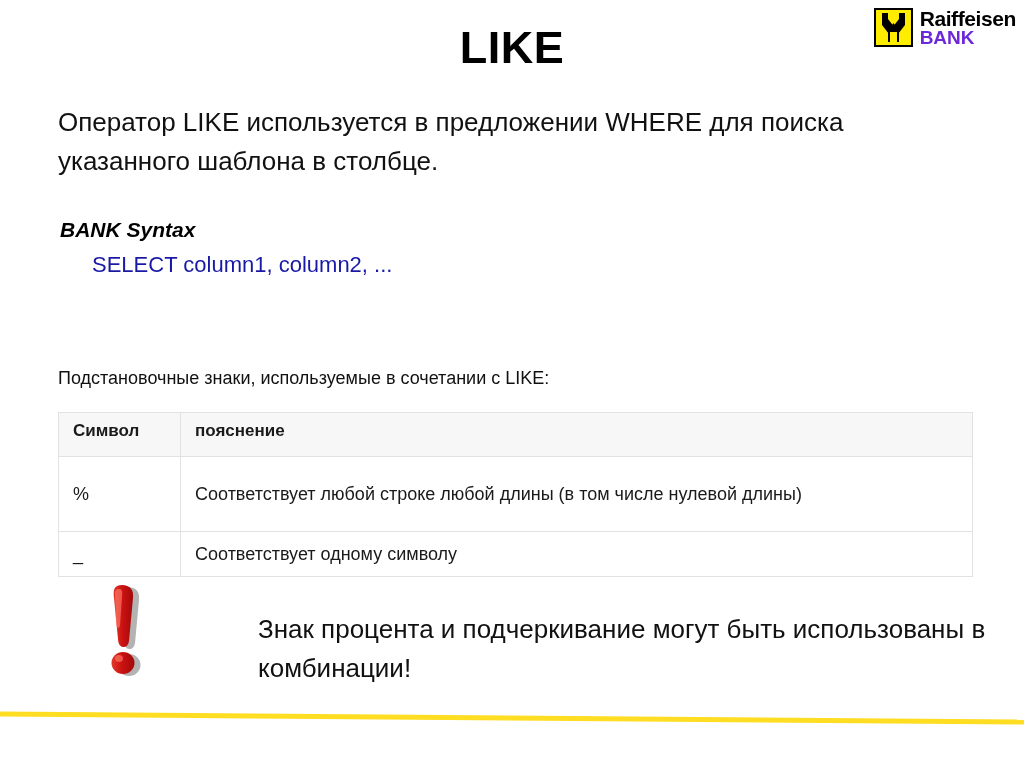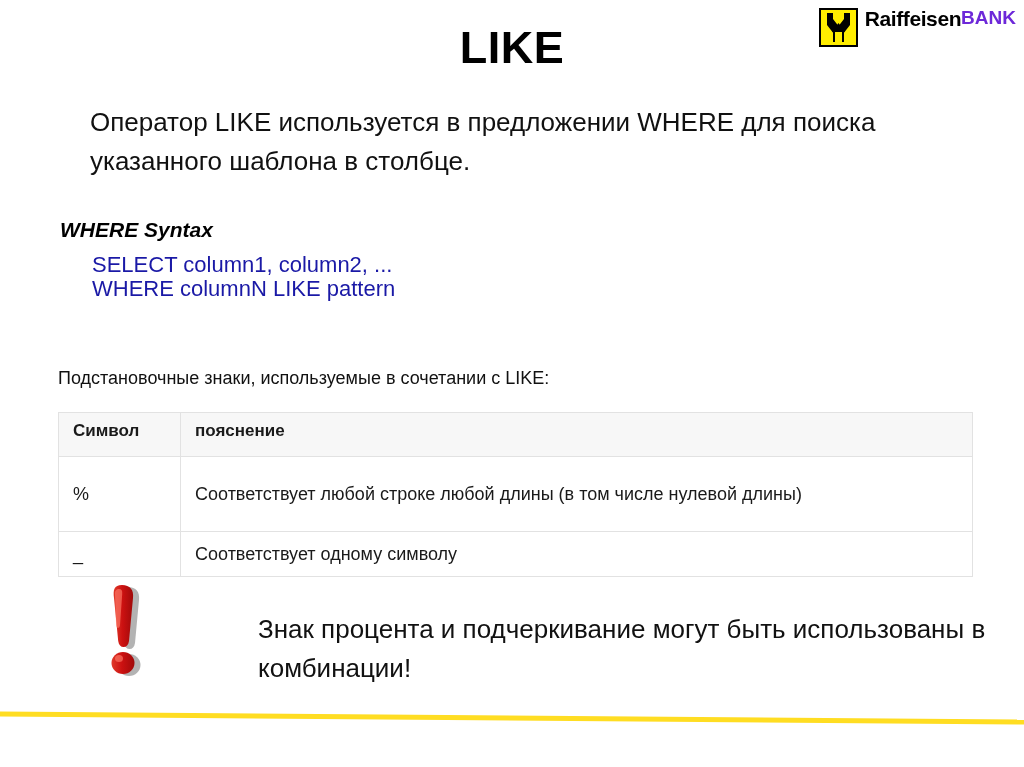--- a/index.html
+++ b/index.html
@@ -30,21 +30,21 @@
     height: 39px;
     background: #ffed00;
     border: 2px solid #000000;
     box-sizing: border-box;
     position: relative;
     flex: none;
   }
   .logo-mark svg { display: block; }
   .logo-words {
     display: flex;
-    flex-direction: row;
+    flex-direction: column;
     line-height: 0.95;
     padding-top: 1px;
   }
   .logo-words .l1 {
     font-size: 21px;
     font-weight: bold;
     letter-spacing: -0.4px;
     color: #000000;
   }
   .logo-words .l2 {
@@ -68,21 +68,20 @@
 
   
   .intro {
     position: absolute;
     top: 103px;
     left: 58px;
     width: 900px;
     font-size: 26px;
     line-height: 39px;
     color: #111111;
-    margin-left: 32px;
   }
 
   
   .syntax-label {
     position: absolute;
     top: 218px;
     left: 60px;
     font-size: 21px;
     font-weight: bold;
     font-style: italic;
@@ -190,27 +189,24 @@
   <div class="logo-words">
     <span class="l1">Raiffeisen</span>
     <span class="l2">BANK</span>
   </div>
 </div>
 
 <div class="slide-title">LIKE</div>
 
 <div class="intro">Оператор LIKE используется в предложении WHERE для поиска указанного шаблона в столбце.</div>
 
-<div class="syntax-label">WHERE Syntax</div>
+<div class="syntax-label">BANK Syntax</div>
 <div class="syntax-code">
   <div>
     <span>SELECT </span><span class="ph">column1, column2, ...</span>
-  </div>
-  <div>
-    <span>WHERE </span><span class="ph">columnN</span><span> LIKE </span><span class="ph">pattern</span>
   </div>
 </div>
 
 <div class="wildcards-intro">Подстановочные знаки, используемые в сочетании с LIKE:</div>
 
 <table class="wildcard-table">
   <colgroup>
     <col class="col-sym">
     <col>
   </colgroup>

